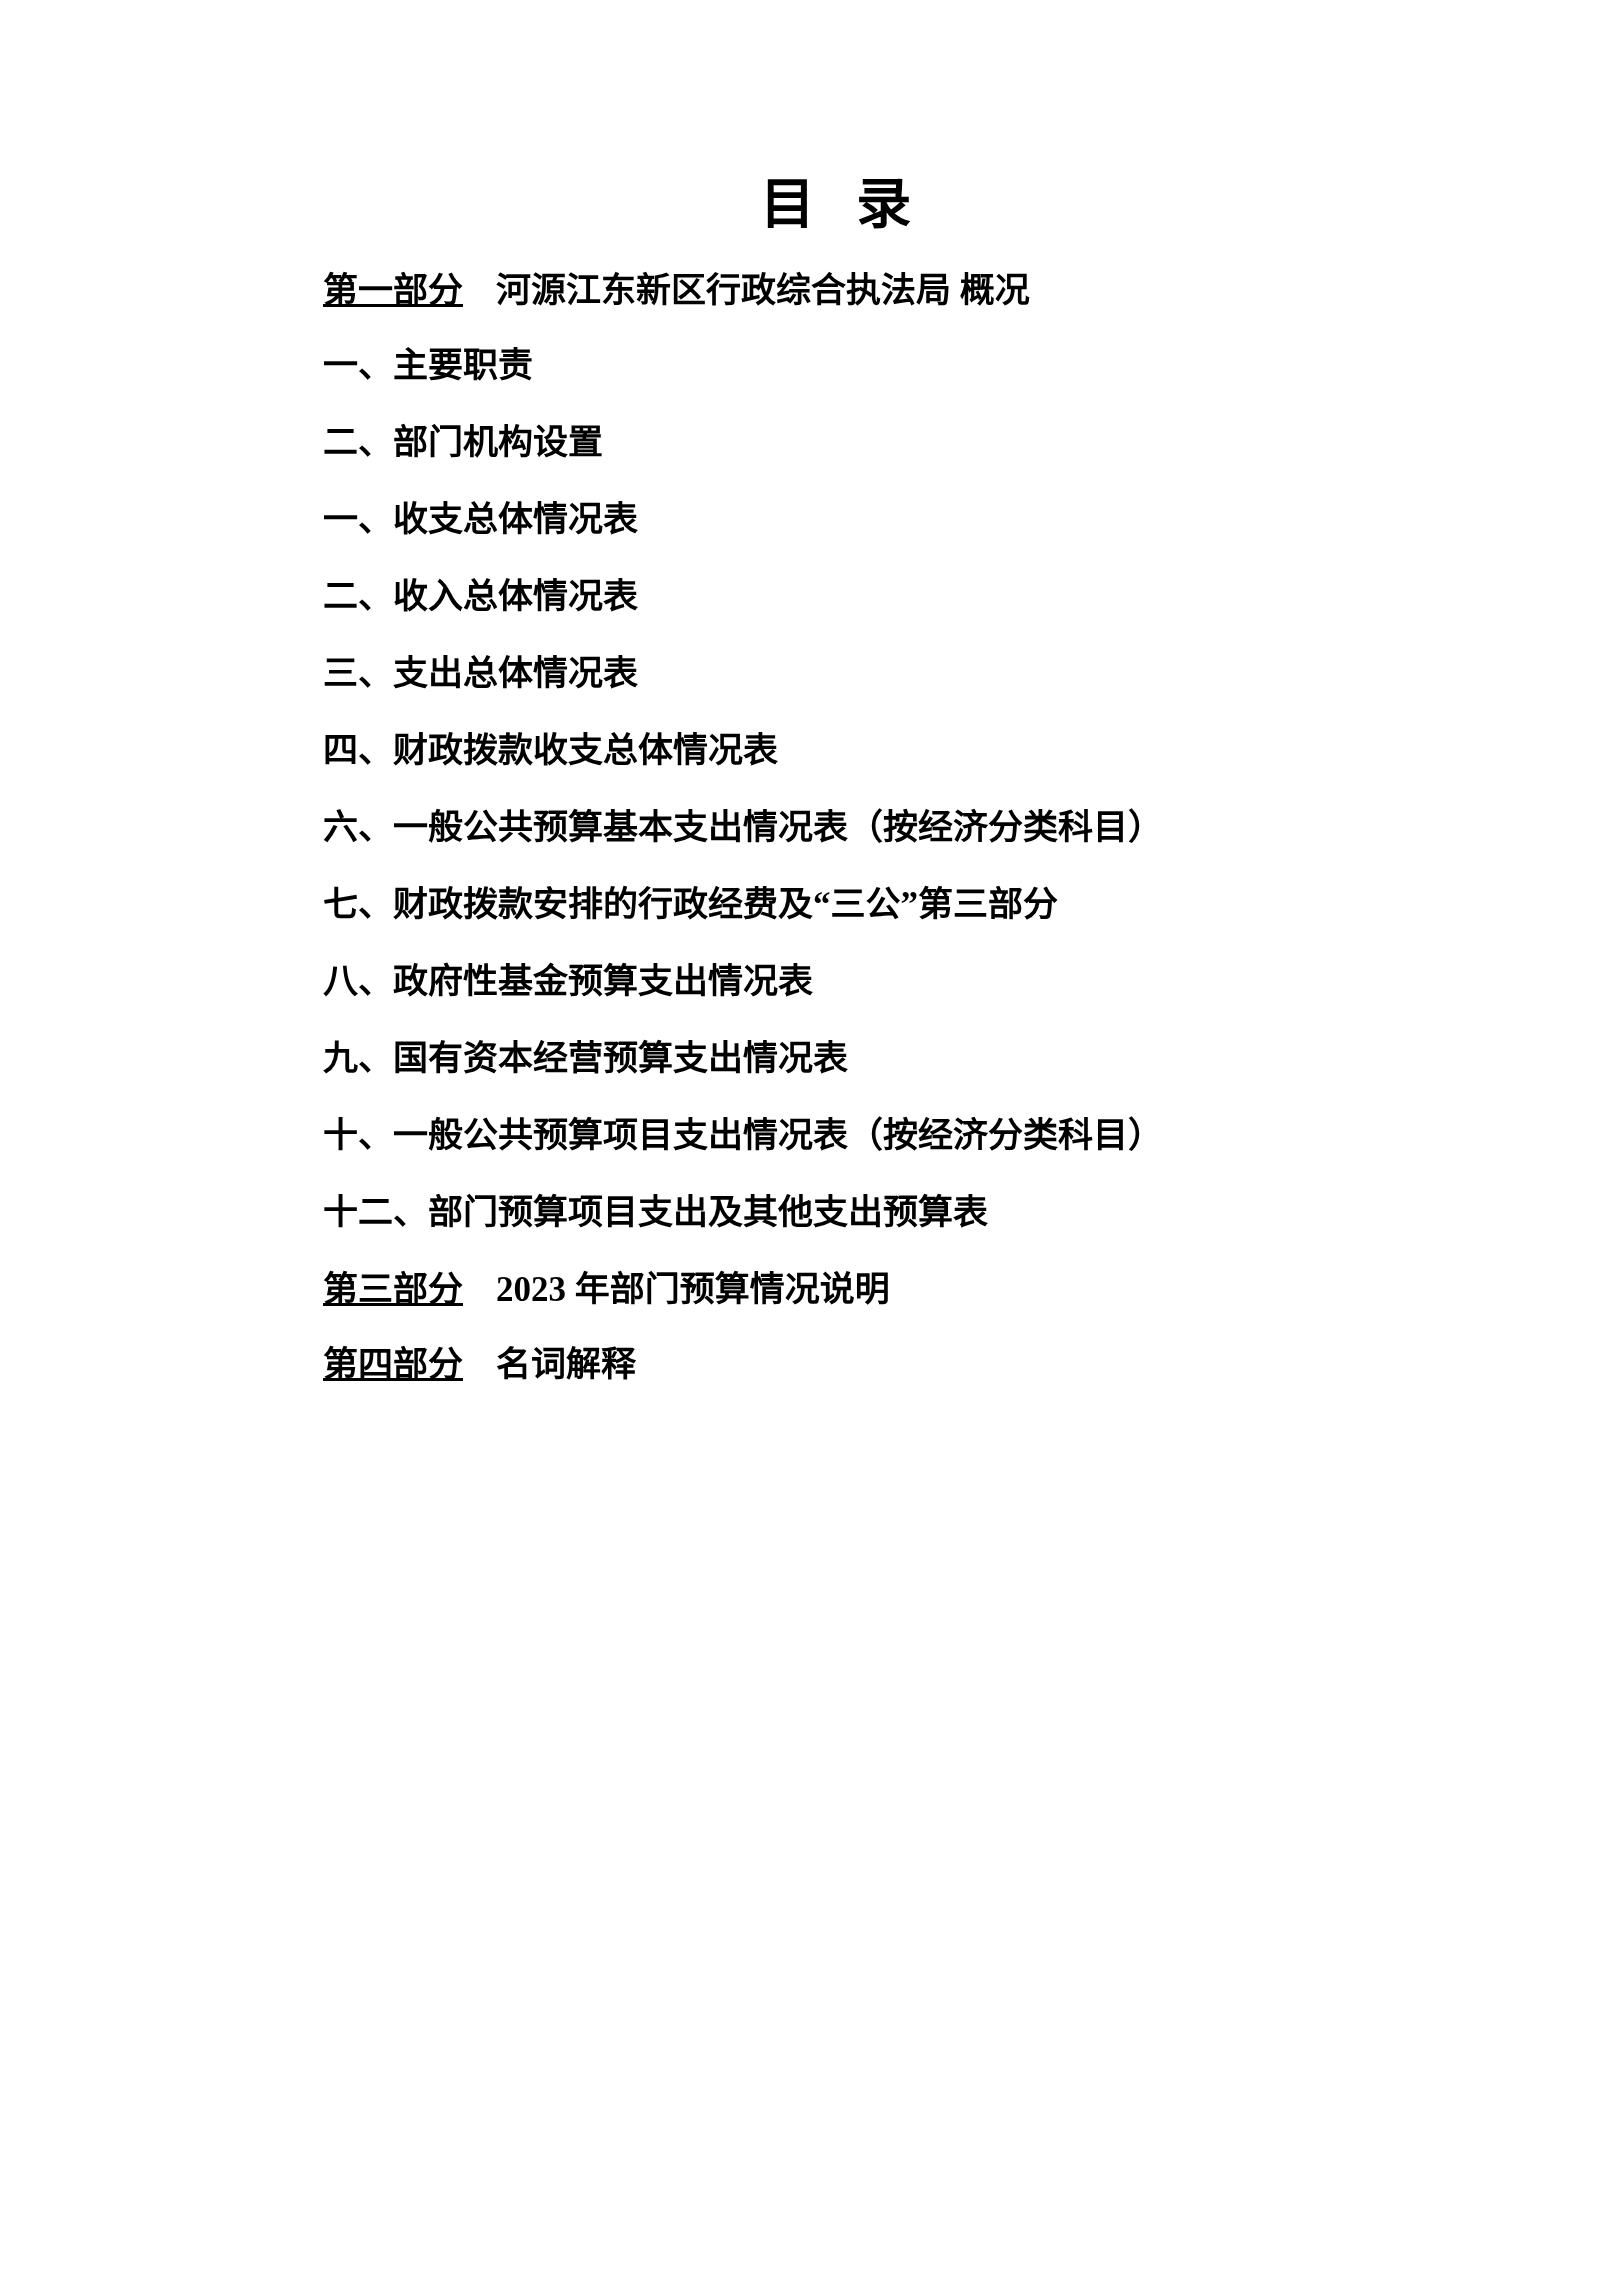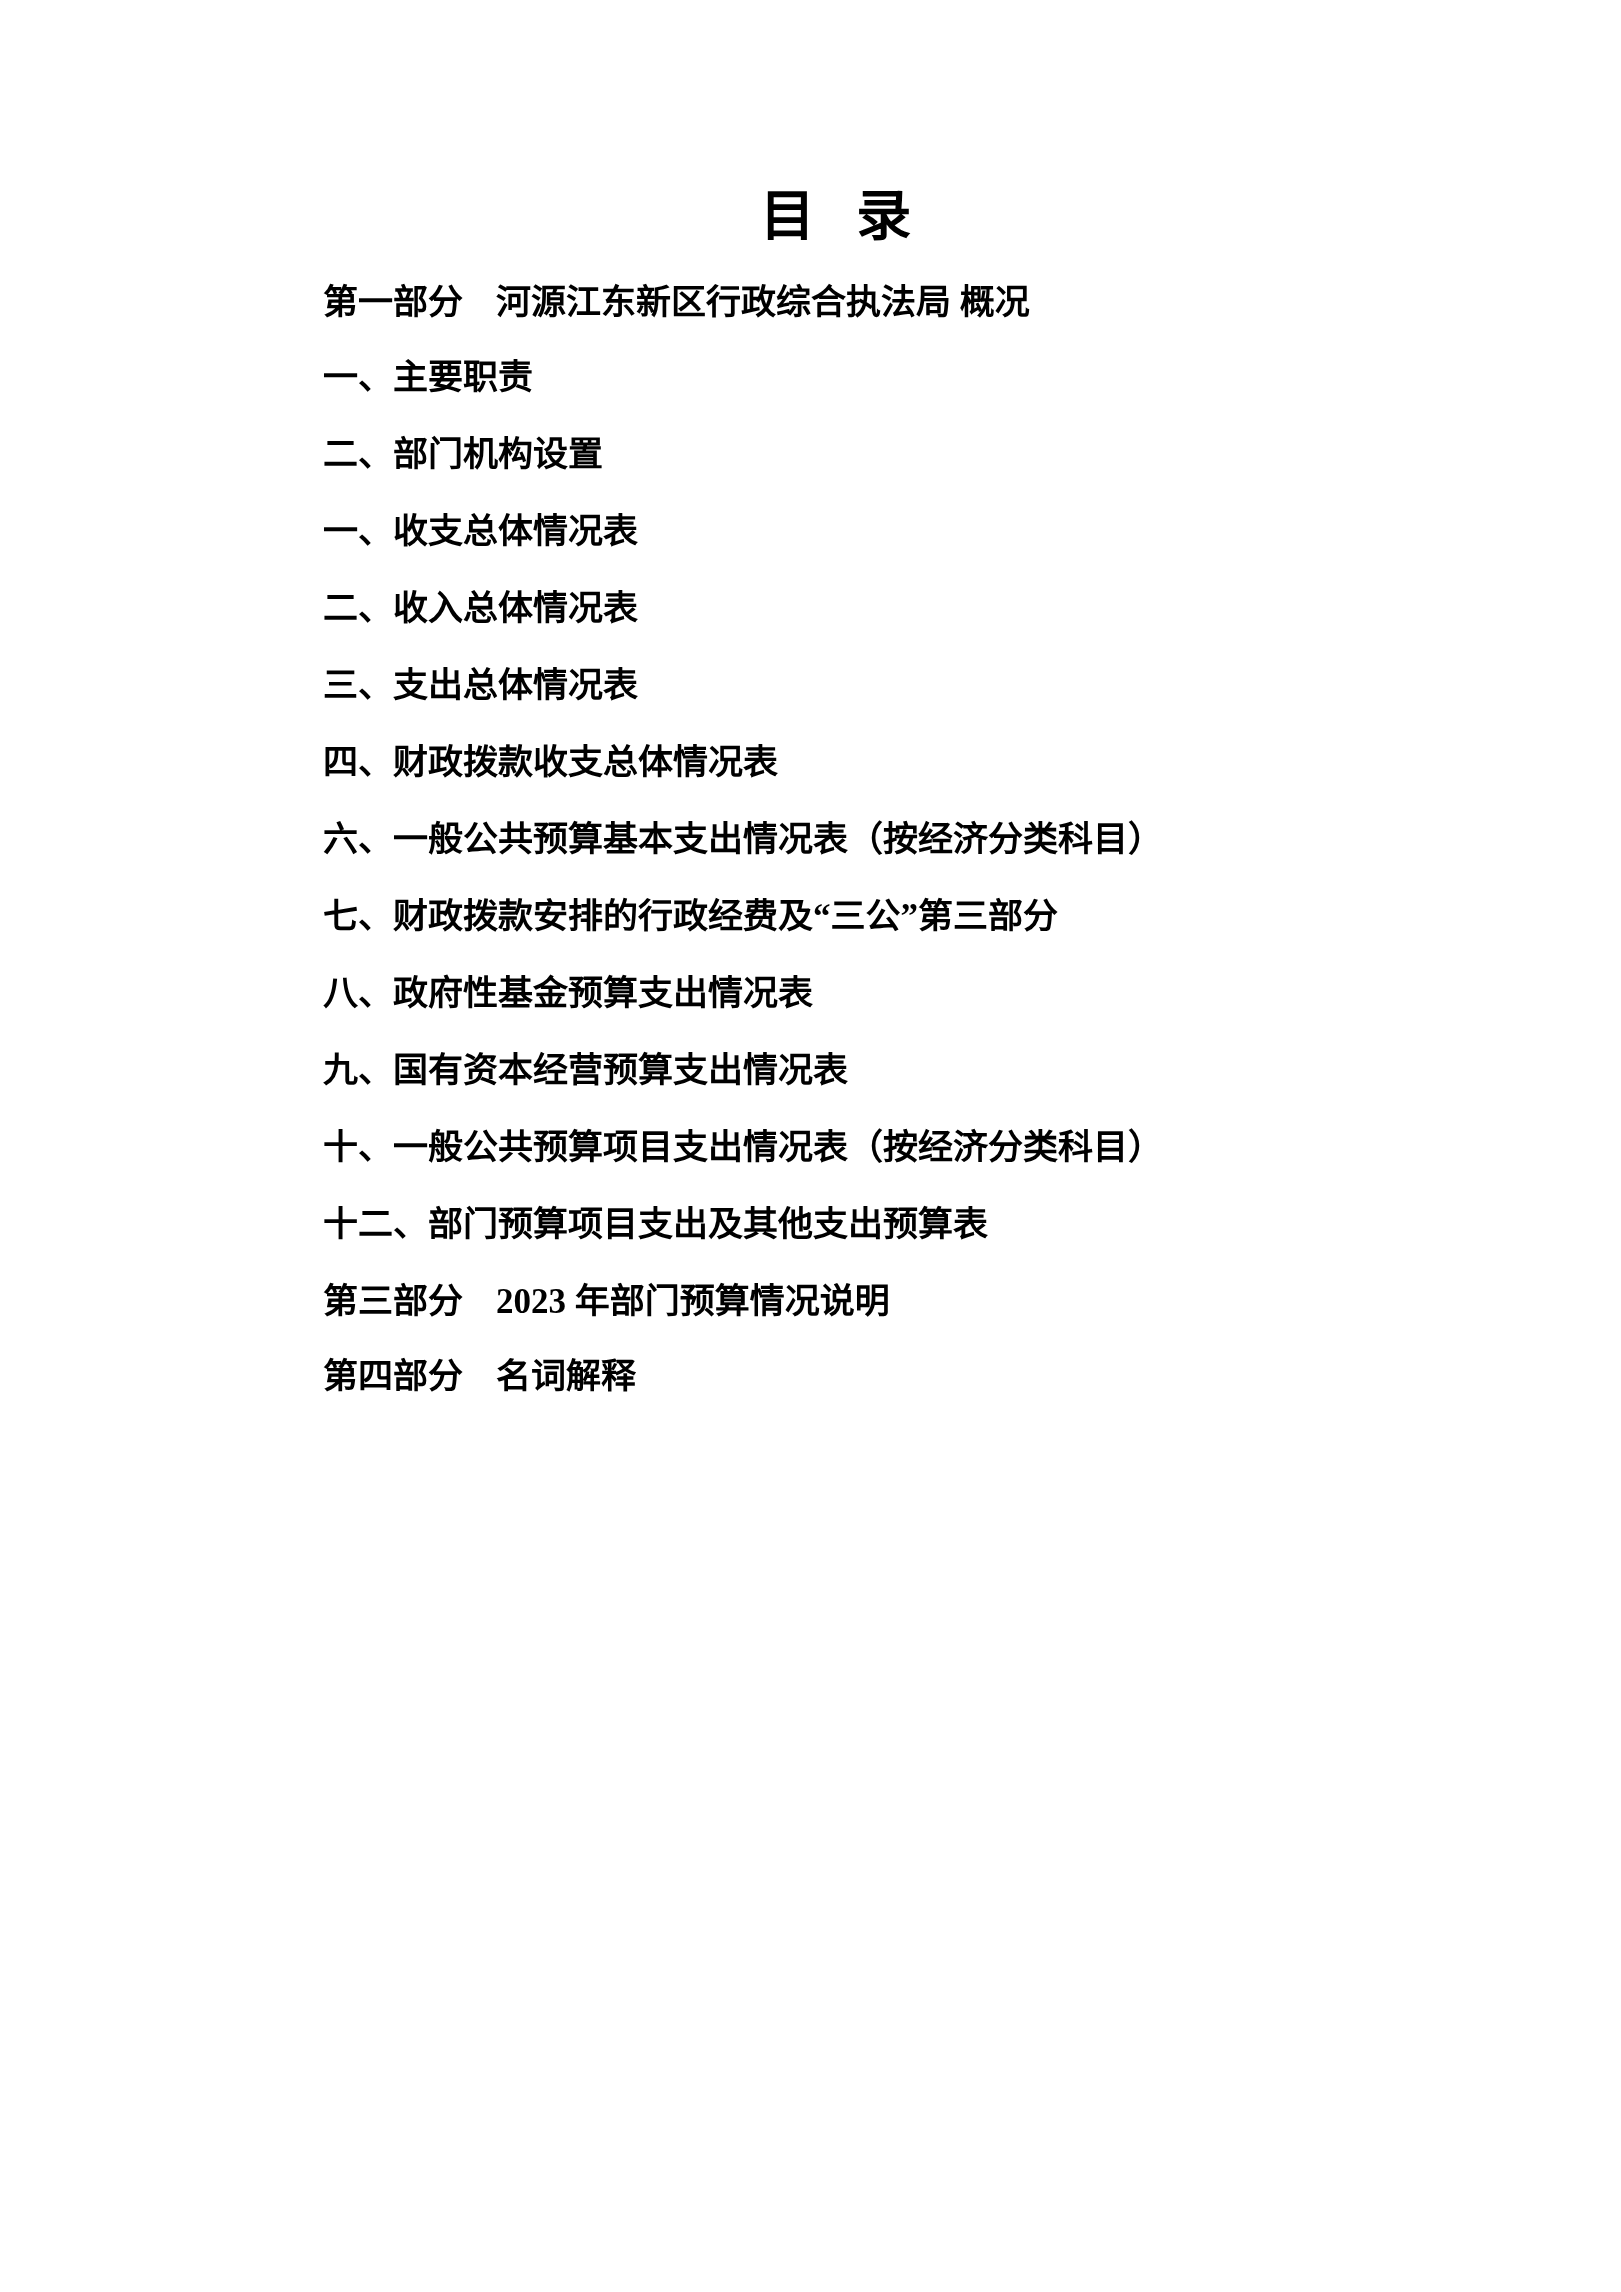--- a/index.html
+++ b/index.html
@@ -19,21 +19,20 @@
     background: #ffffff;
     box-sizing: border-box;
     padding: 0;
     overflow: hidden;
   }
   .content {
     position: absolute;
     left: 323px;
     top: 172px;
     width: 1039px;
-    margin-top: 12px;
   }
   .doc-title {
     font-size: 55px;
     font-weight: 700;
     text-align: center;
     letter-spacing: 13.7px;
     margin: 0 0 35px 0;
     font-family: "Liberation Serif", "DejaVu Serif", serif;
     line-height: 1.2;
   }
@@ -52,20 +51,21 @@
   .toc-entry.part {
     font-weight: 700;
     margin-bottom: 40px;
   }
   .toc-entry.item {
     font-weight: 700;
     padding-left: 0px;
   }
   .toc-entry.part .part-label {
     margin-right: 33px;
+    text-decoration: underline;
   }
 </style>
 </head>
 <body>
 
 <div class="page">
   <div class="content">
     <h1 class="doc-title">目  录</h1>
     <ul class="toc-list">
         <li class="toc-entry part"><span class="part-label">第一部分</span><span>河源江东新区行政综合执法局 概况</span></li>

